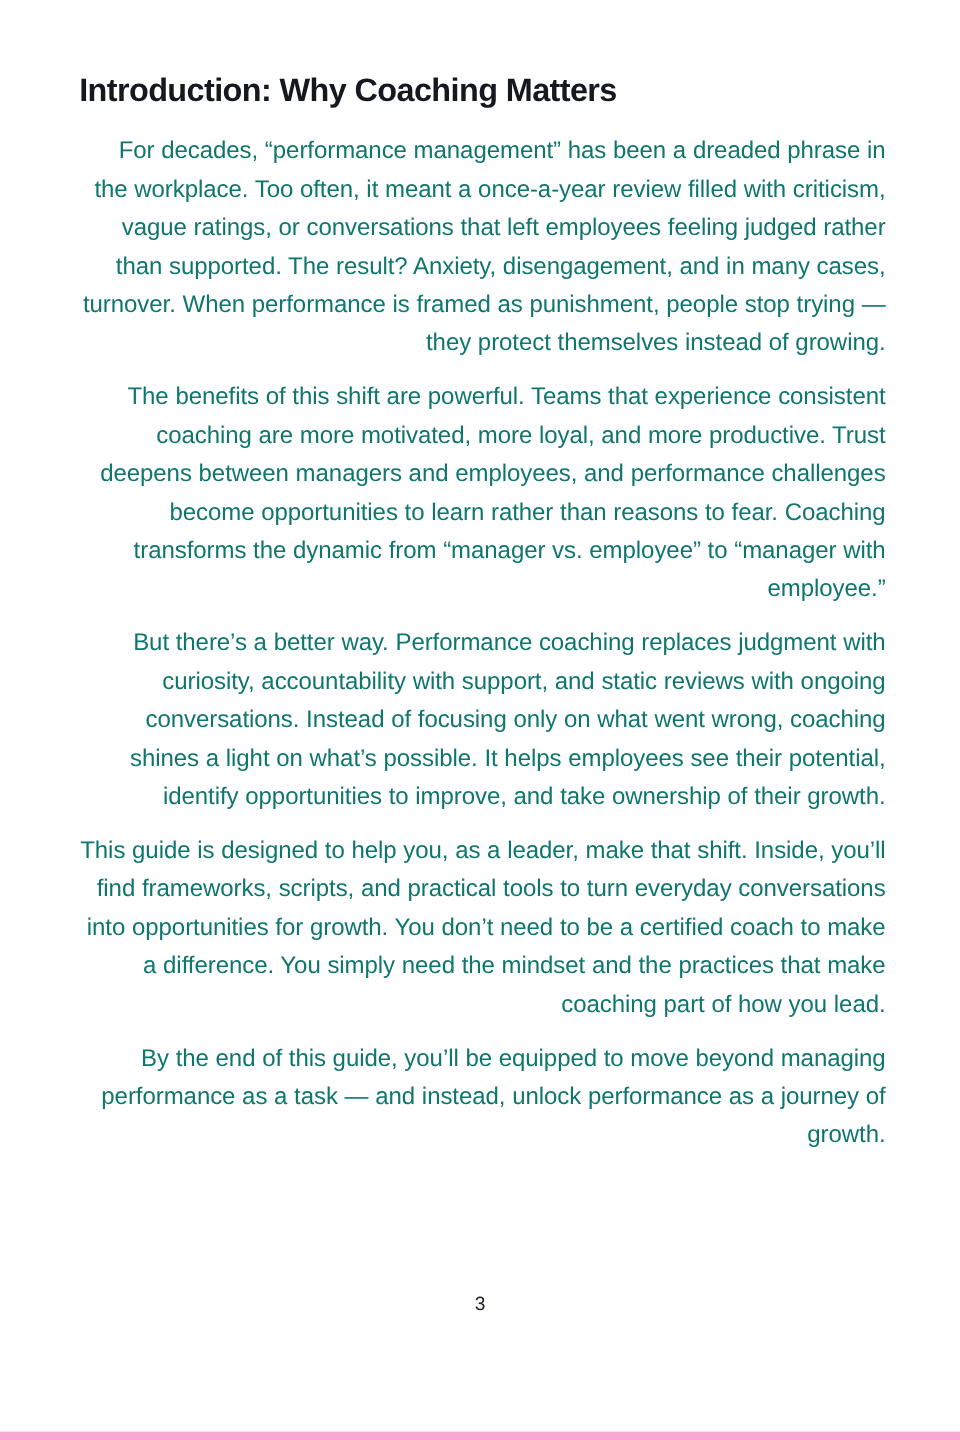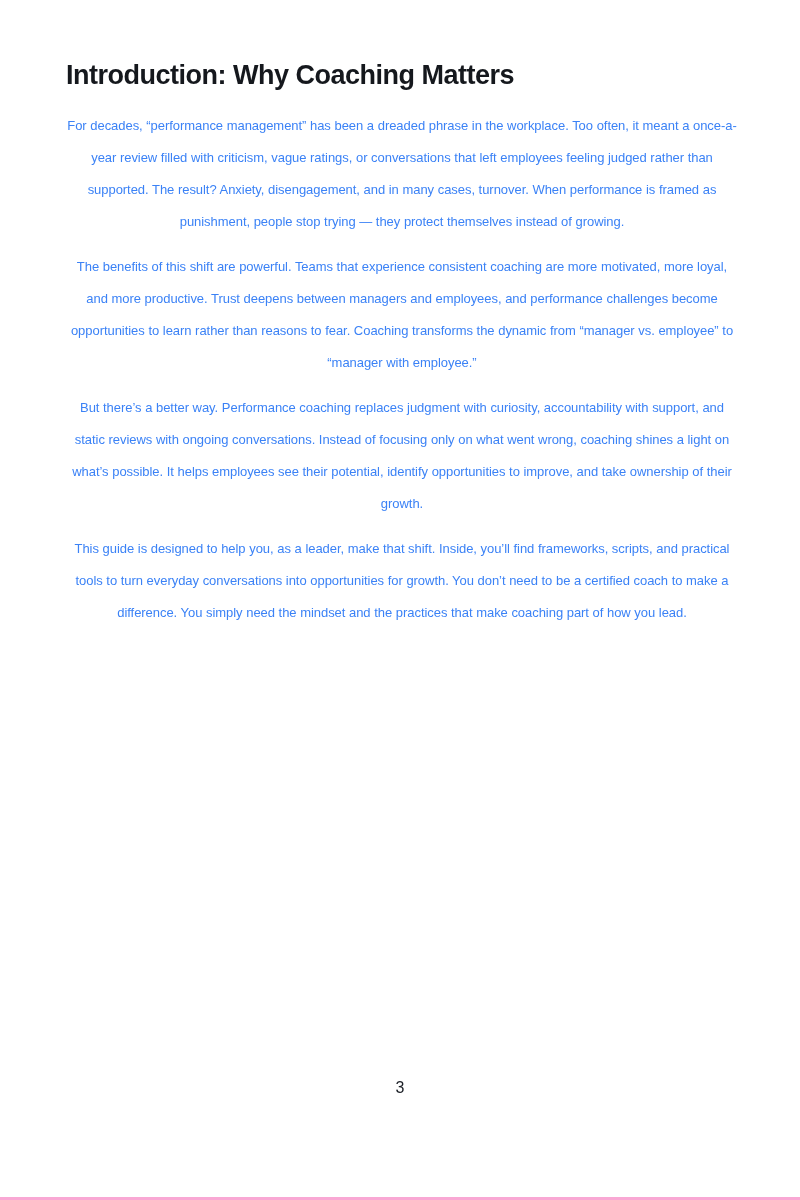--- a/index.html
+++ b/index.html
@@ -5,21 +5,21 @@
   html, body {
     margin: 0;
     padding: 0;
     background: #ffffff;
   }
   .page {
     position: relative;
     width: 800px;
     height: 1200px;
     background: #ffffff;
-    border-bottom: 3px solid #f9a8d4;
+    border-bottom: 7px solid #f9a8d4;
     box-sizing: border-box;
     overflow: hidden;
     font-family: "Liberation Sans", sans-serif;
     -webkit-font-smoothing: antialiased;
   }
   .content {
     position: absolute;
     left: 66px;
     top: 58px;
     width: 672px;
@@ -28,26 +28,26 @@
     font-family: "Liberation Sans", sans-serif;
     font-size: 27px;
     line-height: 34px;
     font-weight: 700;
     letter-spacing: -0.5px;
     color: #15181d;
     margin: 0 0 18px 0;
   }
   .para {
     font-family: "Liberation Sans", sans-serif;
-    font-size: 13px;
+    font-size: 20px;
     line-height: 32px;
-    color: #3b82f6;
+    color: #0f766e;
     margin: 0 0 13px 0;
     letter-spacing: -0.05px;
-    text-align: center;
+    text-align: right;
     word-spacing: 0.1px;
   }
   .para:last-of-type {
     margin-bottom: 0;
   }
   .page-number {
     position: absolute;
     left: 0;
     right: 0;
     top: 1078px;
@@ -68,18 +68,19 @@
     <h1 class="doc-title">Introduction: Why Coaching Matters</h1>
 
     <p class="para">For decades, “performance management” has been a dreaded phrase in the workplace. Too often, it meant a once-a-year review filled with criticism, vague ratings, or conversations that left employees feeling judged rather than supported. The result? Anxiety, disengagement, and in many cases, turnover. When performance is framed as punishment, people stop trying — they protect themselves instead of growing.</p>
 
     <p class="para">The benefits of this shift are powerful. Teams that experience consistent coaching are more motivated, more loyal, and more productive. Trust deepens between managers and employees, and performance challenges become opportunities to learn rather than reasons to fear. Coaching transforms the dynamic from “manager vs. employee” to “manager with employee.”</p>
 
     <p class="para">But there’s a better way. Performance coaching replaces judgment with curiosity, accountability with support, and static reviews with ongoing conversations. Instead of focusing only on what went wrong, coaching shines a light on what’s possible. It helps employees see their potential, identify opportunities to improve, and take ownership of their growth.</p>
 
     <p class="para">This guide is designed to help you, as a leader, make that shift. Inside, you’ll find frameworks, scripts, and practical tools to turn everyday conversations into opportunities for growth. You don’t need to be a certified coach to make a difference. You simply need the mindset and the practices that make coaching part of how you lead.</p>
 
+    <p class="para">By the end of this guide, you’ll be equipped to move beyond managing performance as a task — and instead, unlock performance as a journey of growth.</p>
 
   </div>
 
   <div class="page-number">3</div>
 
 </div>
 
 </body></html>

